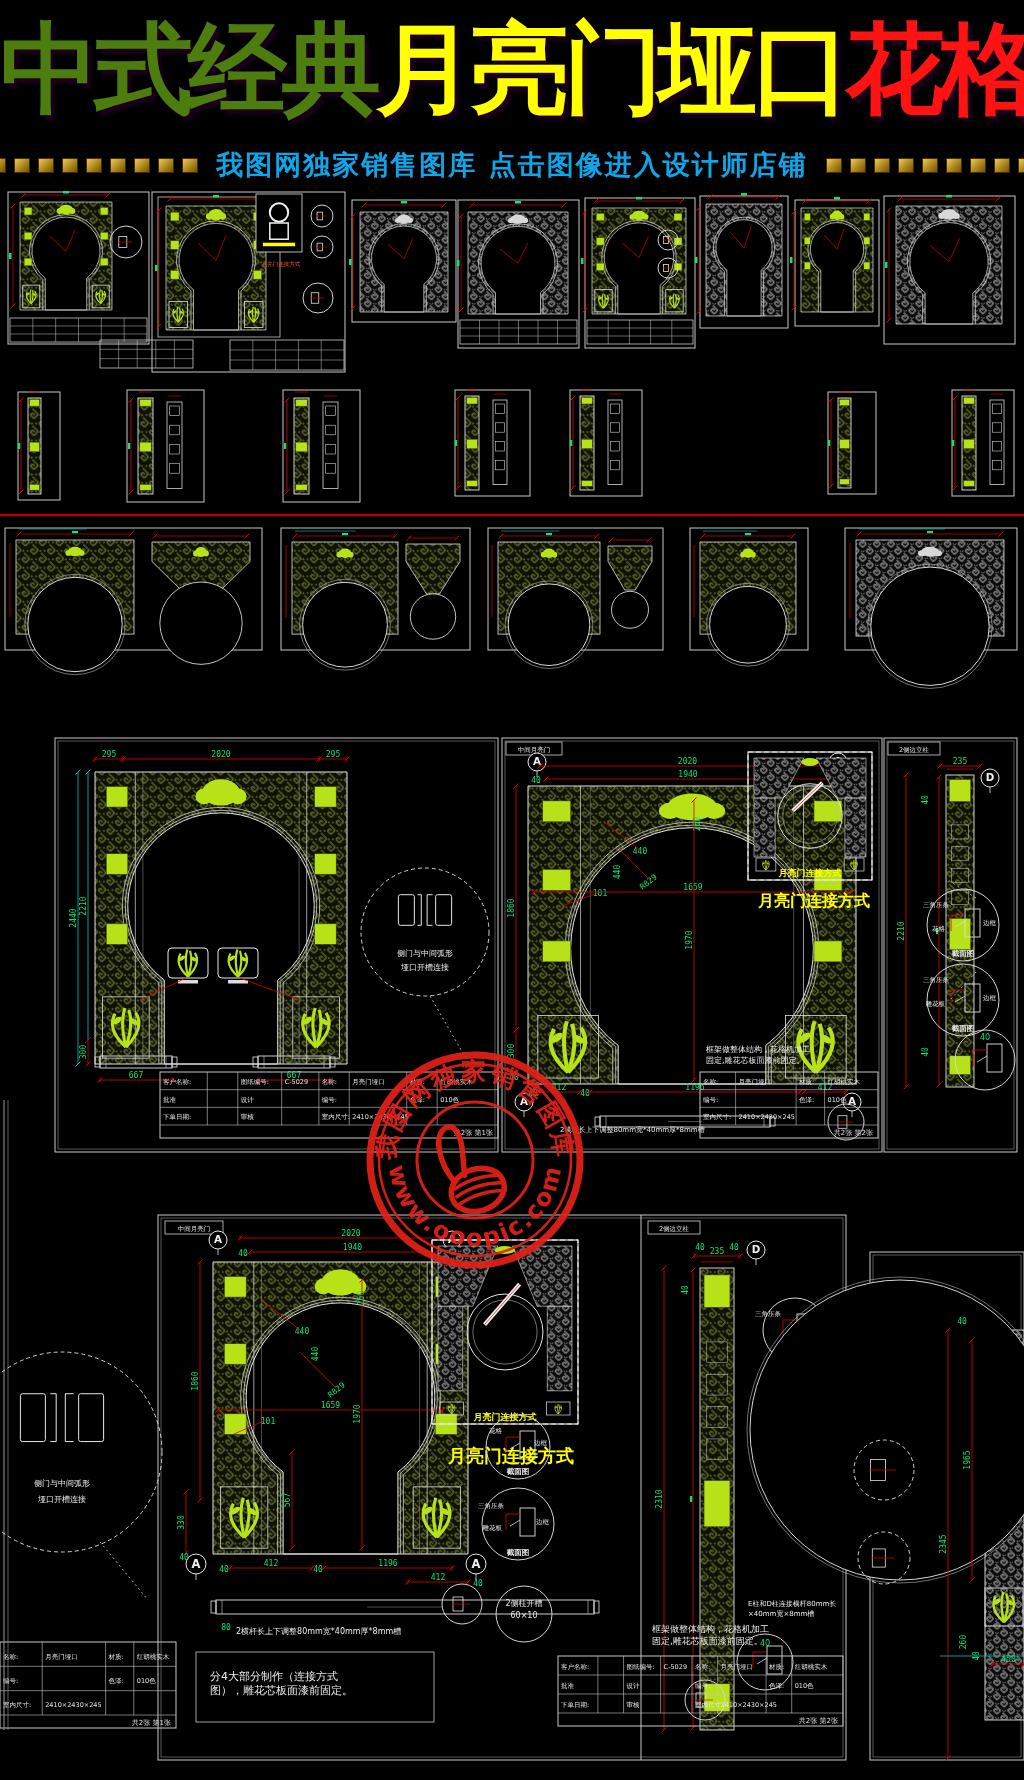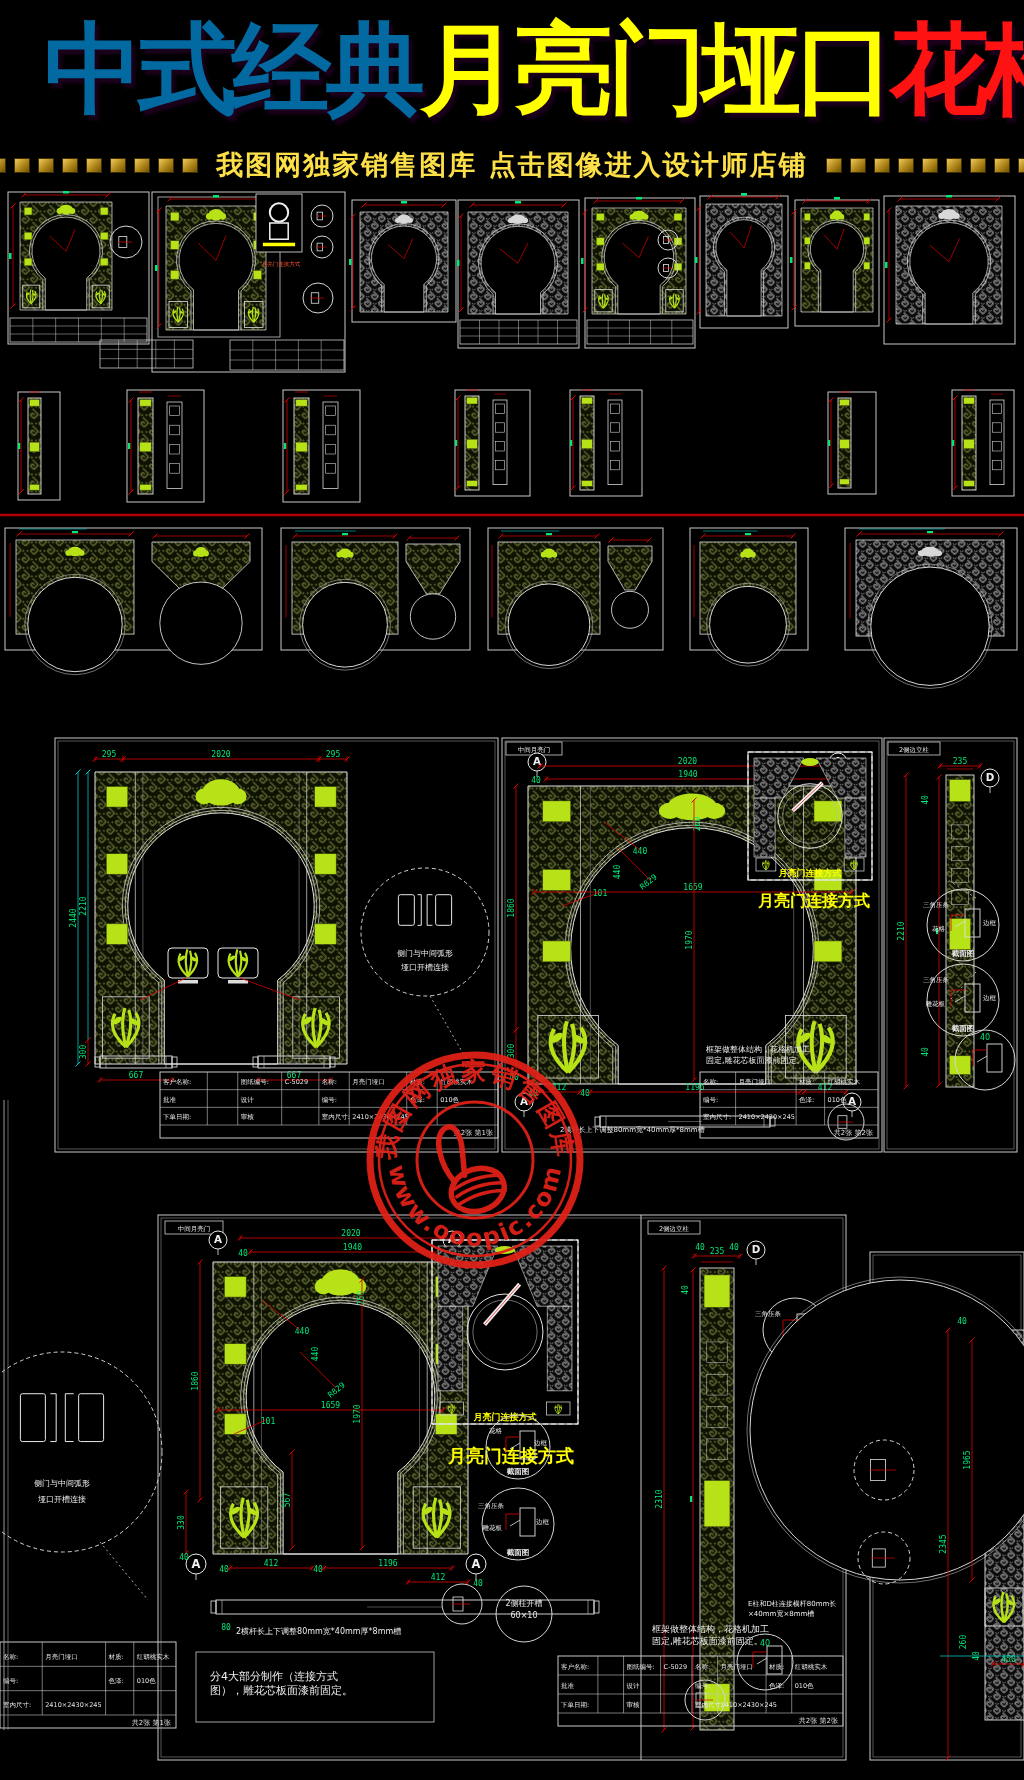--- a/index.html
+++ b/index.html
@@ -7,29 +7,29 @@
         font-family:"DejaVu Sans","Liberation Sans",sans-serif;}
   #hdr{position:absolute;top:0;left:0;width:1024px;height:142px;text-align:center;
        white-space:nowrap;overflow:hidden;}
   #hdr span{display:inline-block;font-size:99px;font-weight:bold;line-height:138px;
        letter-spacing:-5px;text-shadow:4px 5px 3px rgba(30,0,30,.9);
        font-family:"DejaVu Sans","Liberation Sans",sans-serif;}
   #banner{position:absolute;top:142px;left:0;width:1024px;height:46px;display:flex;
        align-items:center;justify-content:center;gap:8px;}
   .sq{width:14px;height:13px;background:linear-gradient(135deg,#f0c85a,#a87f14 60%,#6e5408);
       border:1px solid #3e2f05;flex:0 0 auto;}
-  #banner .btxt{color:#fde047;font-size:27px;font-weight:bold;letter-spacing:2px;
+  #banner .btxt{color:#0ea5e9;font-size:27px;font-weight:bold;letter-spacing:2px;
       margin:0 10px;flex:0 0 auto;text-shadow:1px 1px 0 #000;}
   #cad{position:absolute;top:0;left:0;}
 </style>
 </head>
 <body>
 
 <div id="page">
-  <div id="hdr"><span style="color: #0369a1; padding-left: 44px;">中式经典</span><span style="color: rgb(255, 255, 0);">月亮门垭口</span><span style="color: rgb(255, 18, 18);">花格</span></div>
+  <div id="hdr"><span style="color: #4d7c0f;">中式经典</span><span style="color: rgb(255, 255, 0);">月亮门垭口</span><span style="color: rgb(255, 18, 18);">花格</span></div>
   <div id="banner">
     <div class="sq"></div>
       <div class="sq"></div>
       <div class="sq"></div>
       <div class="sq"></div>
       <div class="sq"></div>
       <div class="sq"></div>
       <div class="sq"></div>
       <div class="sq"></div>
       <div class="sq"></div>

